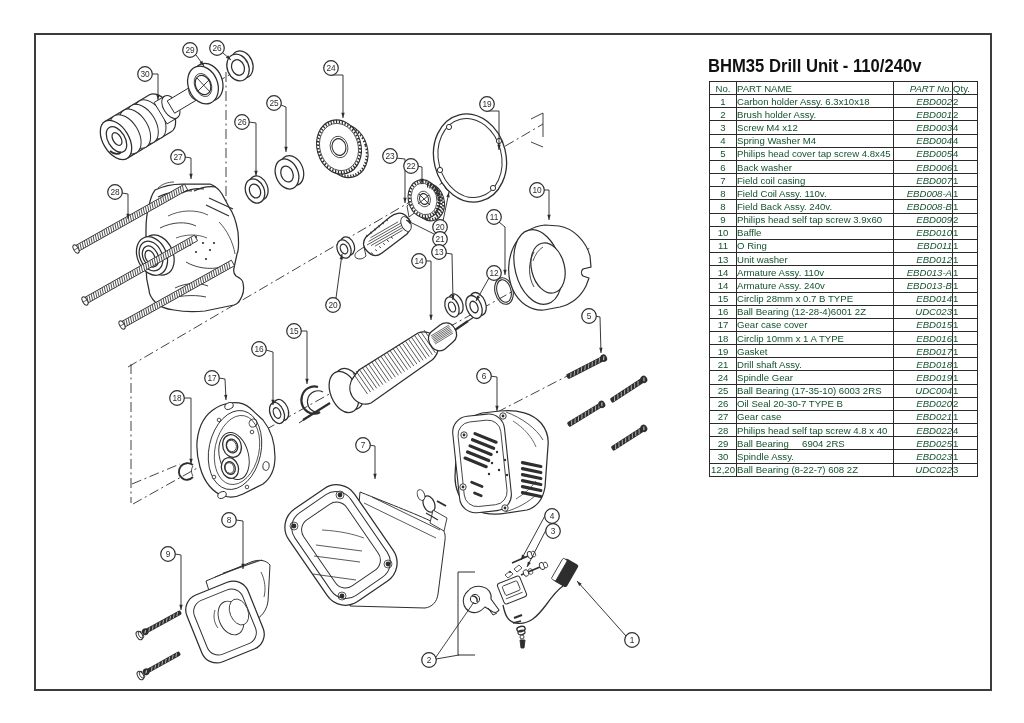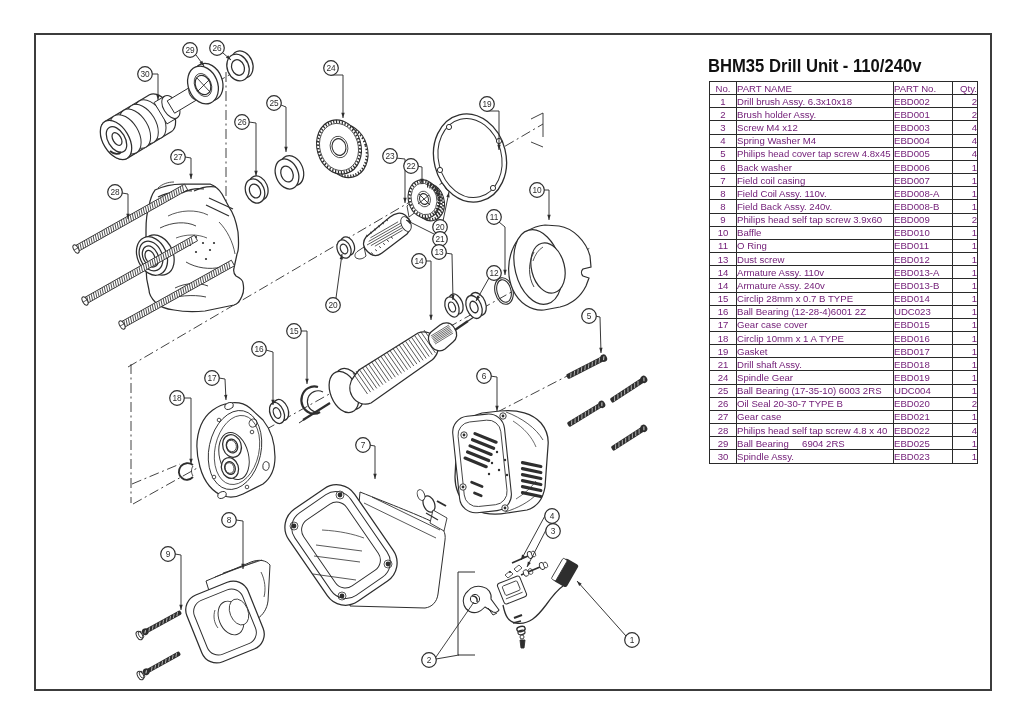--- a/index.html
+++ b/index.html
@@ -2,27 +2,27 @@
 <html><head><meta charset="utf-8">
 <style>
   html,body { margin:0; padding:0; background:#ffffff; }
   body { width:1024px; height:723px; position:relative;
          font-family:"Liberation Sans", sans-serif; }
   .frame { position:absolute; left:34px; top:33px; width:954px; height:654px;
            border:2px solid #3c3c3c; }
   .title { position:absolute; left:708px; top:56px; font-size:17.5px; font-weight:bold;
            color:#111; transform:scaleX(0.95); transform-origin:left center; }
   table.parts { position:absolute; left:709px; top:81px; border-collapse:collapse;
-                table-layout:fixed; width:268px; color:#701a75;border-radius:20px; }
+                table-layout:fixed; width:268px; color:#14532d;border-radius:20px; }
   table.parts td, table.parts th { border:1px solid #2a2a2a; font-size:9.6px; font-weight:normal;
       padding:0 0 0 0; height:12.17px; line-height:11px; overflow:hidden; white-space:nowrap; }
   th.c1, td.c1 { width:26px; text-align:center; }
   th.c2, td.c2 { width:156px; text-align:left; padding-left:5px;margin-top:16px; }
-  th.c3, td.c3 { width:58px; text-align:left; }
-  th.c4, td.c4 { width:24px; text-align:right;margin-left:48px; }
+  th.c3, td.c3 { width:58px; text-align:right;font-style:italic; }
+  th.c4, td.c4 { width:24px; text-align:left;margin-left:48px; }
   th.c2 { font-size:10.5px; }
 </style></head>
 <body>
 <div class="frame"></div>
 <div class="title">BHM35 Drill Unit - 110/240v</div>
 <svg width="1024" height="723" viewBox="0 0 1024 723" style="position:absolute;left:0;top:0">
 <line x1="226.0" y1="72.0" x2="226.0" y2="213.0" stroke="#2e2e2e" stroke-width="0.9" stroke-dasharray="10 3.5 2 3.5"></line>
 <line x1="150.0" y1="120.0" x2="252.0" y2="62.0" stroke="#2e2e2e" stroke-width="0.9" stroke-dasharray="10 3.5 2 3.5"></line>
 <line x1="128.0" y1="367.0" x2="543.0" y2="124.0" stroke="#2e2e2e" stroke-width="0.9" stroke-dasharray="10 3.5 2 3.5"></line>
 <line x1="131.0" y1="364.0" x2="131.0" y2="503.0" stroke="#2e2e2e" stroke-width="0.9" stroke-dasharray="10 3.5 2 3.5"></line>
@@ -734,21 +734,21 @@
 <table class="parts">
 <tbody>
       <tr>
         <th class="c1">No.</th>
         <th class="c2">PART NAME</th>
         <th class="c3">PART No.</th>
         <th class="c4">Qty.</th>
       </tr>
 <tr>
         <td class="c1">1</td>
-        <td class="c2">Drill brush  Assy. 6.3x10x18</td>
+        <td class="c2">Carbon holder  Assy. 6.3x10x18</td>
         <td class="c3">EBD002</td>
         <td class="c4">2</td>
       </tr>
 <tr>
         <td class="c1">2</td>
         <td class="c2">Brush holder  Assy.</td>
         <td class="c3">EBD001</td>
         <td class="c4">2</td>
       </tr>
 <tr>
@@ -806,21 +806,21 @@
         <td class="c4">1</td>
       </tr>
 <tr>
         <td class="c1">11</td>
         <td class="c2">O Ring</td>
         <td class="c3">EBD011</td>
         <td class="c4">1</td>
       </tr>
 <tr>
         <td class="c1">13</td>
-        <td class="c2">Dust screw</td>
+        <td class="c2">Unit washer</td>
         <td class="c3">EBD012</td>
         <td class="c4">1</td>
       </tr>
 <tr>
         <td class="c1">14</td>
         <td class="c2">Armature Assy. 110v</td>
         <td class="c3">EBD013-A</td>
         <td class="c4">1</td>
       </tr>
 <tr>
@@ -900,14 +900,20 @@
         <td class="c2">Ball Bearing&nbsp;&nbsp;&nbsp;&nbsp;&nbsp;6904 2RS</td>
         <td class="c3">EBD025</td>
         <td class="c4">1</td>
       </tr>
 <tr>
         <td class="c1">30</td>
         <td class="c2">Spindle Assy.</td>
         <td class="c3">EBD023</td>
         <td class="c4">1</td>
       </tr>
+<tr>
+        <td class="c1">12,20</td>
+        <td class="c2">Ball Bearing (8-22-7) 608 2Z</td>
+        <td class="c3">UDC022</td>
+        <td class="c4">3</td>
+      </tr>
 </tbody>
   </table>
 
 </body></html>

